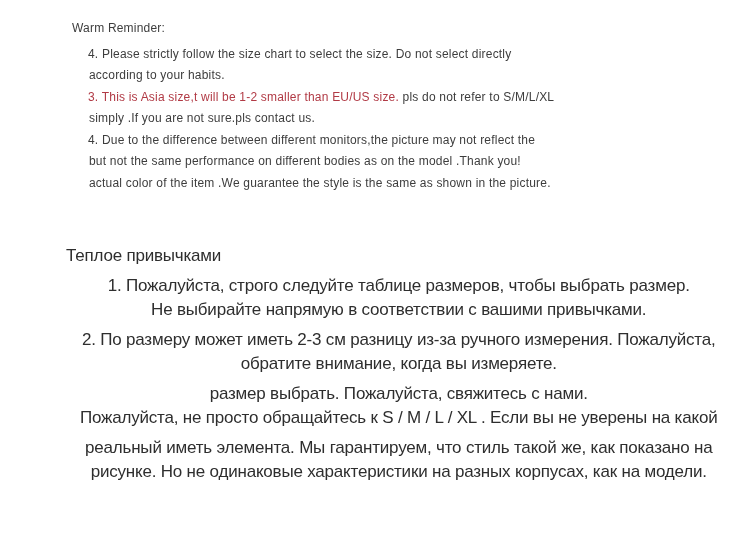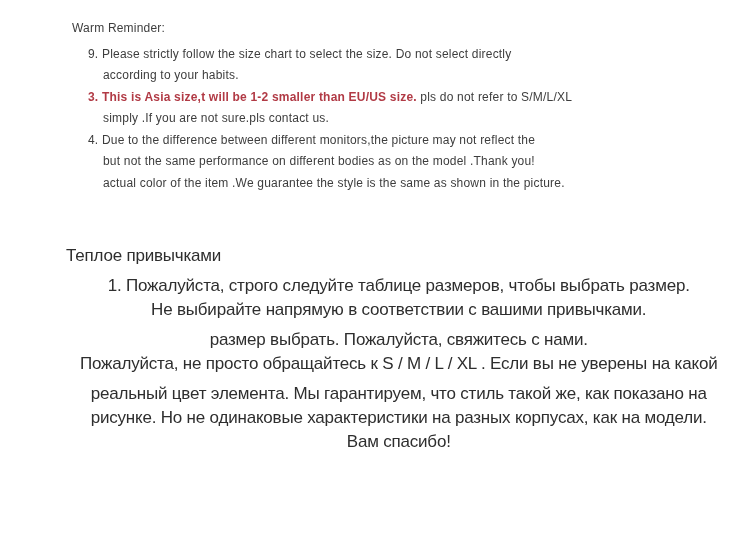--- a/index.html
+++ b/index.html
@@ -24,22 +24,22 @@
       font-size: 12px;
       line-height: 21.5px;
       letter-spacing: 0.2px;
       white-space: nowrap;
     }
     .en-title {
       margin-bottom: 4px;
       font-weight: normal;
     }
     .en-line-first { margin-left: 16px; }
-    .en-line-cont  { margin-left: 31px; }
-    .red-text { color: #b13a45; font-weight: bold; }
+    .en-line-cont  { margin-left: 17px; }
+    .red-text { color: #b13a45; }
 
     
     .ru-block {
       position: absolute;
       left: 66px;
       top: 244px;
       color: #2e2e2e;
       font-size: 17px;
       line-height: 24px;
       letter-spacing: -0.2px;
@@ -48,21 +48,21 @@
     .ru-para { margin-top: 6px; }
     .ru-para .ru-line { margin-left: 14px; text-align: center; }
   </style>
 </head>
 <body>
 
 <div class="en-block">
   <div class="en-title">Warm Reminder:</div>
 
   <div>
-    <div class="en-line-first">9. Please strictly follow the size chart to select the size. Do not select directly</div>
+    <div class="en-line-first">4. Please strictly follow the size chart to select the size. Do not select directly</div>
     <div class="en-line-cont">according to your habits.</div>
   </div>
 
 
   <div>
     <div class="en-line-first"><span class="red-text">3. This is Asia size,t will be 1-2 smaller than EU/US size.</span><span> pls do not refer to S/M/L/XL</span></div>
     <div class="en-line-cont">simply .If you are not sure.pls contact us.</div>
   </div>
 
   <div>
@@ -73,24 +73,27 @@
 </div>
 
 <div class="ru-block">
   <div class="ru-line">Теплое привычками</div>
 
   <div class="ru-para">
     <div class="ru-line">1. Пожалуйста, строго следуйте таблице размеров, чтобы выбрать размер.</div>
     <div class="ru-line">Не выбирайте напрямую в соответствии с вашими привычками.</div>
   </div>
 
+  <div class="ru-para">
+    <div class="ru-line">2. По размеру может иметь 2-3 см разницу из-за ручного измерения. Пожалуйста,</div>
+    <div class="ru-line">обратите внимание, когда вы измеряете.</div>
+  </div>
 
   <div class="ru-para">
     <div class="ru-line">размер выбрать. Пожалуйста, свяжитесь с нами.</div>
     <div class="ru-line">Пожалуйста, не просто обращайтесь к S / M / L / XL . Если вы не уверены на какой</div>
   </div>
 
   <div class="ru-para">
-    <div class="ru-line">реальный цвет элемента. Мы гарантируем, что стиль такой же, как показано на</div>
+    <div class="ru-line">реальный иметь элемента. Мы гарантируем, что стиль такой же, как показано на</div>
     <div class="ru-line">рисунке. Но не одинаковые характеристики на разных корпусах, как на модели.</div>
-    <div class="ru-line">Вам спасибо!</div>
   </div>
 </div>
 
 </body></html>

